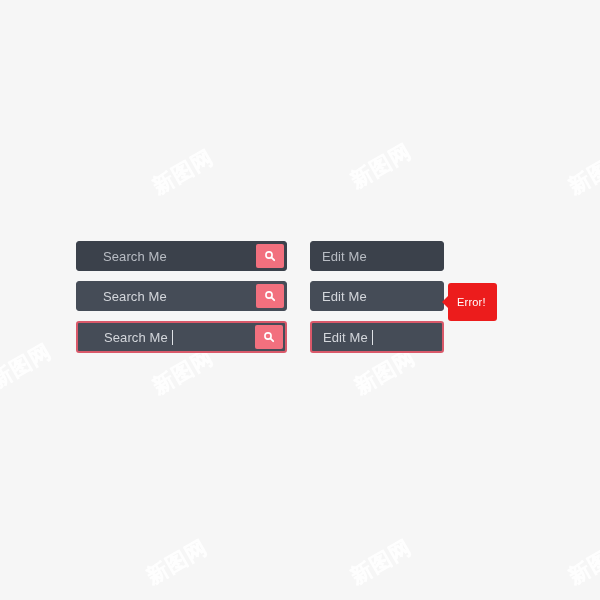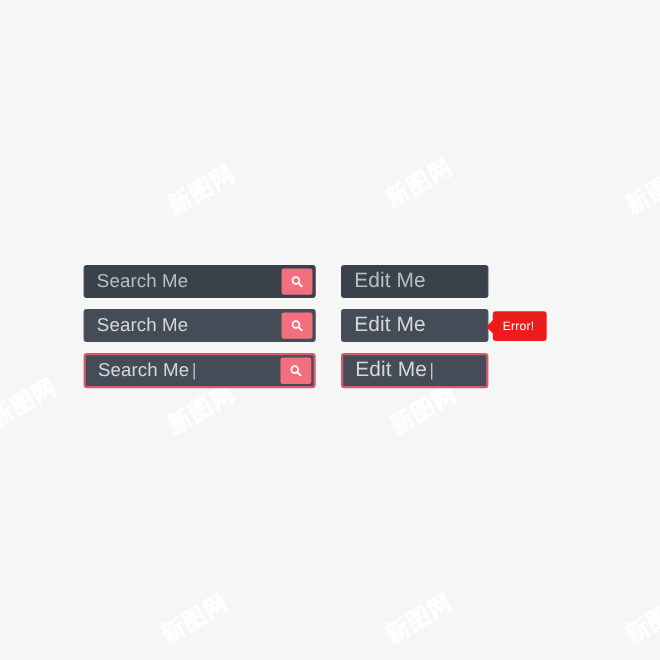--- a/index.html
+++ b/index.html
@@ -79,22 +79,22 @@
   .search-group.focused {
     background: #454c57;
     border: 2px solid #d9596a;
     height: 32px;
   }
 
   .search-text {
     flex: 1 1 auto;
     display: flex;
     align-items: center;
-    padding-left: 11px;
-    font-size: 17px;
+    padding-left: 26px;
+    font-size: 13px;
     color: #d4d7dc;
     letter-spacing: .1px;
     font-family: "Liberation Sans", sans-serif;
     white-space: nowrap;
   }
   .search-group.plain .search-text { color: #b9bdc4; }
 
   .caret {
     display: inline-block;
     width: 1px;
@@ -125,21 +125,21 @@
     align-items: flex-start;
   }
   .edit-field {
     width: 134px;
     height: 30px;
     border-radius: 3px;
     box-sizing: border-box;
     display: flex;
     align-items: center;
     padding-left: 11px;
-    font-size: 19px;
+    font-size: 13px;
     color: #d4d7dc;
     letter-spacing: .1px;
     white-space: nowrap;
   }
   .edit-field.plain {
     background: #3b414b;
     border: 1px solid #3b414b;
     color: #b9bdc4;
   }
   .edit-field.hovered {
@@ -149,21 +149,21 @@
   .edit-field.focused {
     background: #454c57;
     border: 2px solid #d9596a;
     height: 32px;
   }
 
   
   .tooltip {
     position: relative;
     margin-left: 4px;
-    height: 27px;
+    height: 38px;
     margin-top: 2px;
     display: flex;
     align-items: center;
     justify-content: center;
     padding: 0 11px 0 9px;
     border-radius: 3px;
     font-size: 11px;
     color: #ffffff;
     letter-spacing: .2px;
     white-space: nowrap;

